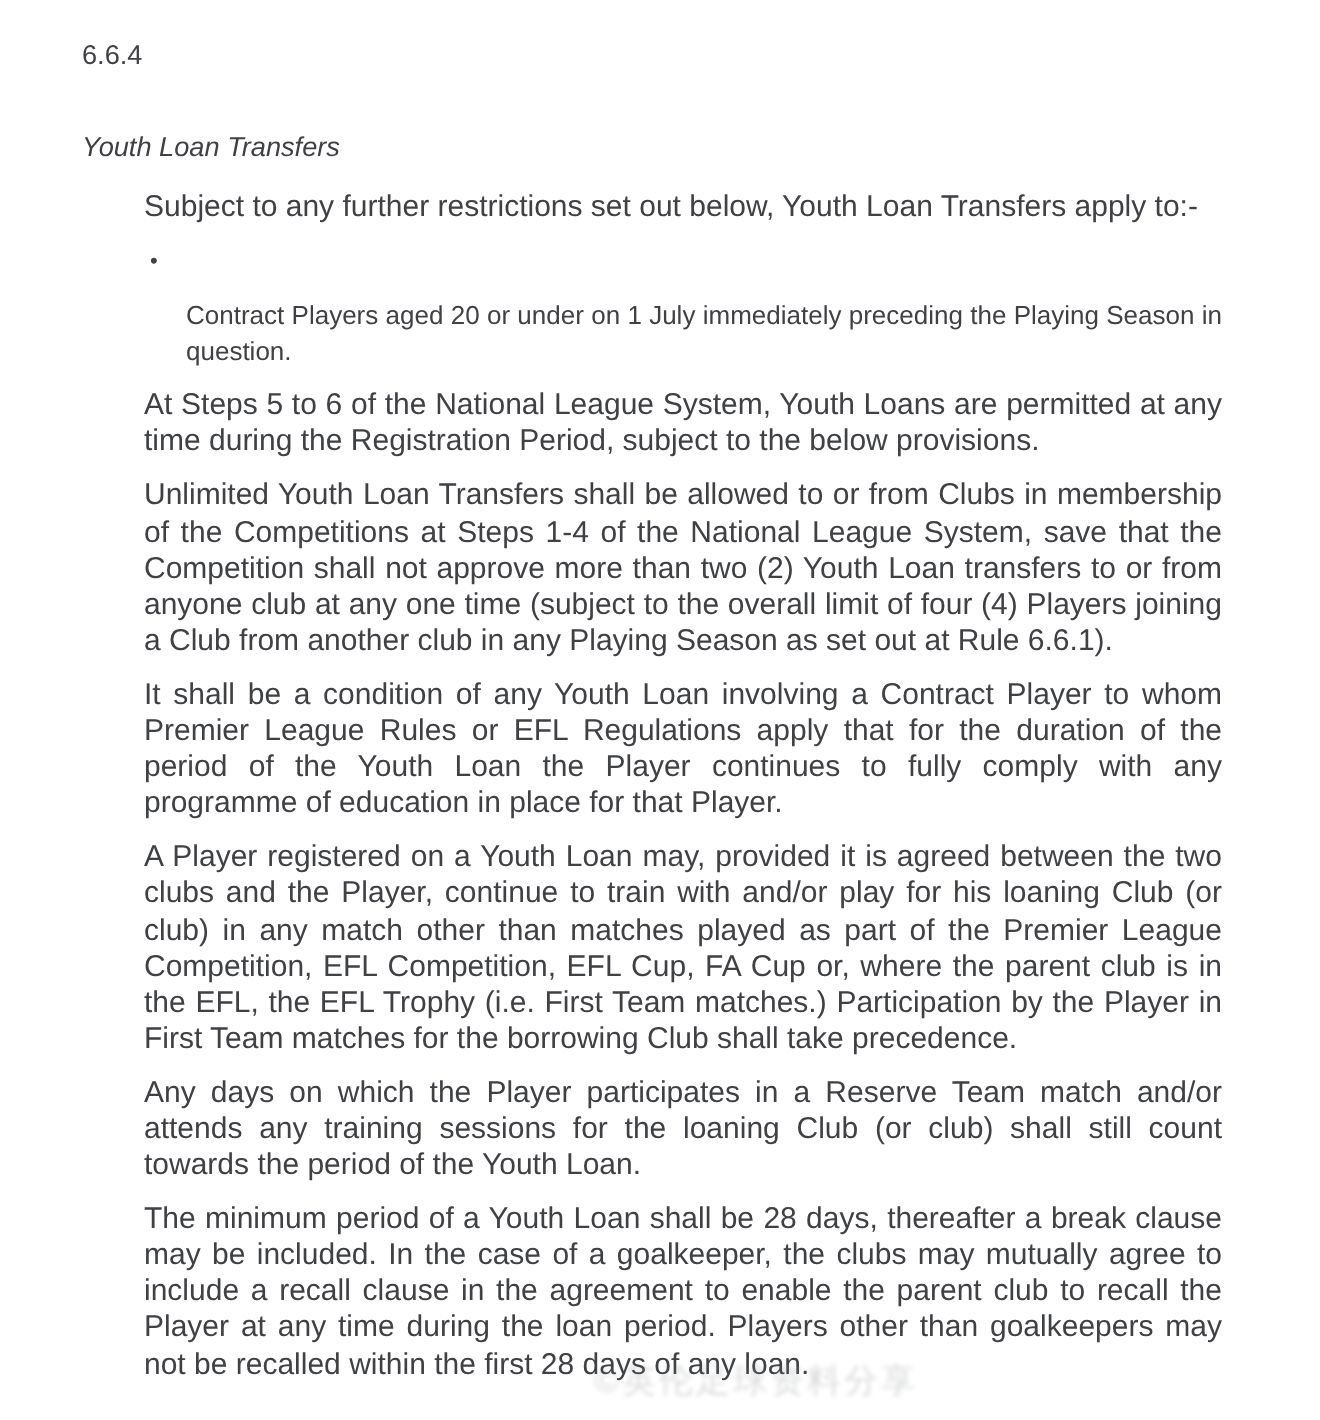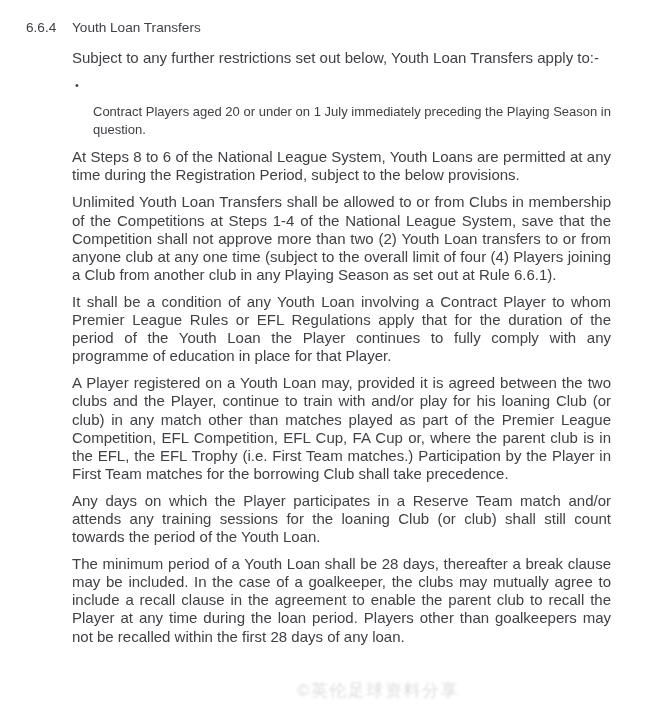--- a/index.html
+++ b/index.html
@@ -18,30 +18,32 @@
   }
   .content {
     position: absolute;
     top: 19px;
     left: 26px;
     width: 585px;
   }
   .section-head {
     display: flex;
     align-items: baseline;
-    margin: 0 0 12px 0;
+    margin: 0 0 12px 15px;
     font-size: 13.6px;
     line-height: 18px;
+    flex-direction: column;
   }
   .section-number {
     width: 46px;
     flex: 0 0 46px;
   }
   .section-title {
     flex: 1;
+    font-style: italic;
   }
   .body-col {
     margin-left: 46px;
     width: 539px;
   }
   p.para {
     margin: 0 0 9px 0;
     font-size: 15px;
     line-height: 18.1px;
     text-align: justify;
@@ -91,21 +93,21 @@
 
     <div class="body-col">
 
       <p class="para">Subject to any further restrictions set out below, Youth Loan Transfers apply to:-</p>
 
       <div class="bullet-row">
         <span class="bullet-marker">•</span>
         <span class="bullet-text">Contract Players aged 20 or under on 1 July immediately preceding the Playing Season in question.</span>
       </div>
 
-      <p class="para">At Steps 8 to 6 of the National League System, Youth Loans are permitted at any time during the Registration Period, subject to the below provisions.</p>
+      <p class="para">At Steps 5 to 6 of the National League System, Youth Loans are permitted at any time during the Registration Period, subject to the below provisions.</p>
       <p class="para">Unlimited Youth Loan Transfers shall be allowed to or from Clubs in membership of the Competitions at Steps 1-4 of the National League System, save that the Competition shall not approve more than two (2) Youth Loan transfers to or from anyone club at any one time (subject to the overall limit of four (4) Players joining a Club from another club in any Playing Season as set out at Rule 6.6.1).</p>
       <p class="para">It shall be a condition of any Youth Loan involving a Contract Player to whom Premier League Rules or EFL Regulations apply that for the duration of the period of the Youth Loan the Player continues to fully comply with any programme of education in place for that Player.</p>
       <p class="para">A Player registered on a Youth Loan may, provided it is agreed between the two clubs and the Player, continue to train with and/or play for his loaning Club (or club) in any match other than matches played as part of the Premier League Competition, EFL Competition, EFL Cup, FA Cup or, where the parent club is in the EFL, the EFL Trophy (i.e. First Team matches.) Participation by the Player in First Team matches for the borrowing Club shall take precedence.</p>
       <p class="para">Any days on which the Player participates in a Reserve Team match and/or attends any training sessions for the loaning Club (or club) shall still count towards the period of the Youth Loan.</p>
       <p class="para">The minimum period of a Youth Loan shall be 28 days, thereafter a break clause may be included. In the case of a goalkeeper, the clubs may mutually agree to include a recall clause in the agreement to enable the parent club to recall the Player at any time during the loan period. Players other than goalkeepers may not be recalled within the first 28 days of any loan.</p>
 
     </div>
   </div>
 
   <div class="watermark">©英伦足球资料分享</div>

